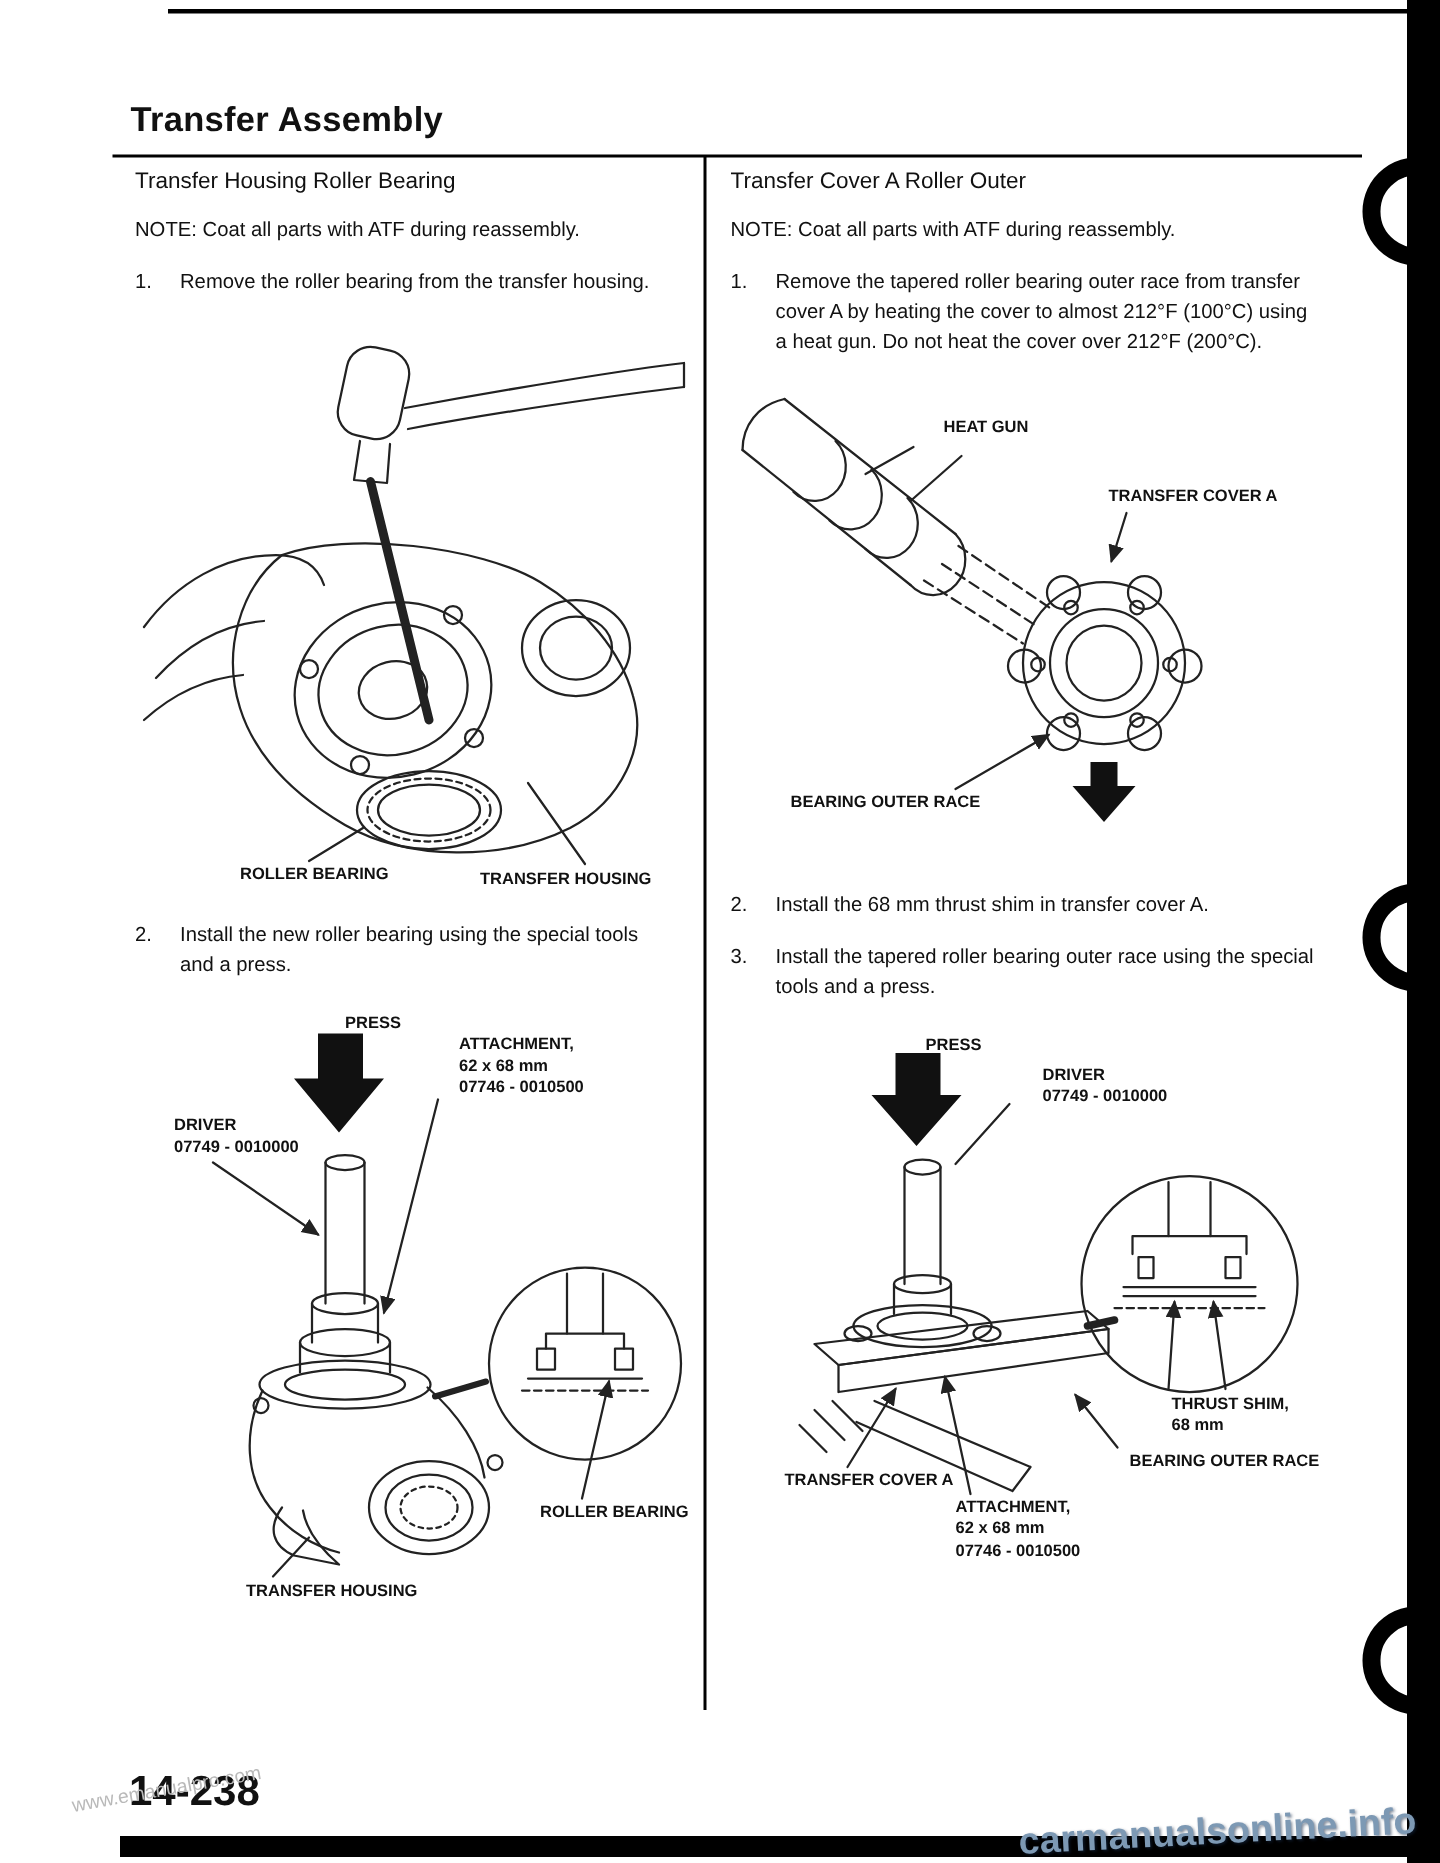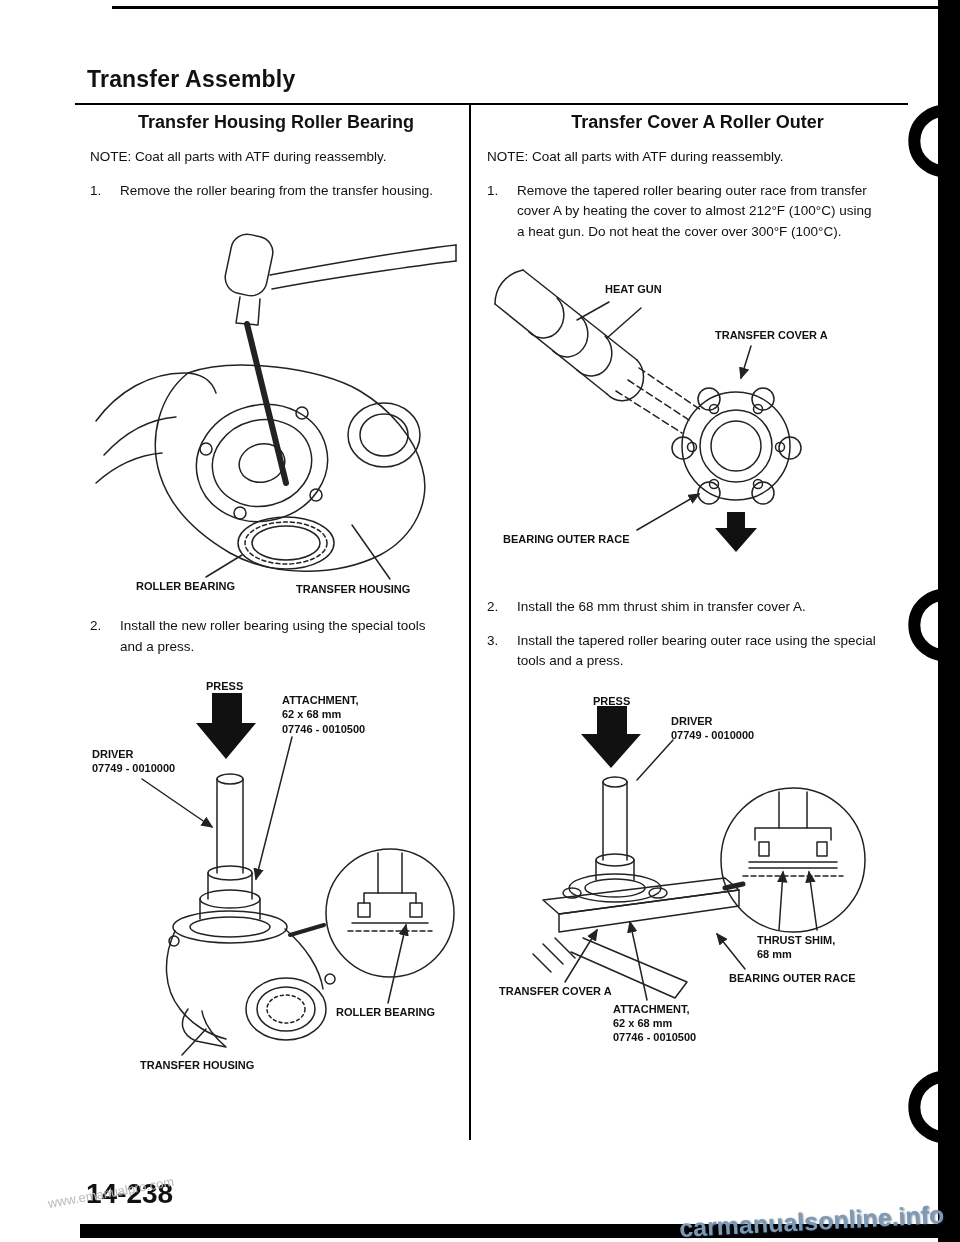--- a/index.html
+++ b/index.html
@@ -9,33 +9,33 @@
     font-family:"Liberation Sans", sans-serif;
   }
   .top-rule{position:absolute;left:112px;top:6px;width:840px;height:3px;background:#000;}
   .page-title{position:absolute;left:75px;top:54px;margin:12px;font-size:23px;font-weight:bold;letter-spacing:.2px;}
   .header-rule{position:absolute;left:75px;top:103px;width:833px;height:2px;background:#000;}
   .col-divider{position:absolute;left:469px;top:104px;width:2px;height:1036px;background:#000;}
 
   .col{position:absolute;top:112px;font-size:13.5px;line-height:1.5;}
   .col-left{left:90px;width:372px;}
   .col-right{left:487px;width:421px;}
-  .col h2{margin:0;font-size:18px;line-height:1.22;font-weight:bold;text-align:center;}
+  .col h2{margin:0;font-size:15px;line-height:1.22;font-weight:normal;}
   .col h2 span{display:block;}
   .note{margin-top:13px;}
   .step{display:flex;margin-top:14px;}
   .step-num{flex:none;width:30px;}
   .col-left .step-text{max-width:330px;}
   .col-right .step-text{max-width:362px;}
   .col-left .fig1{position:relative;width:372px;height:385px;margin-top:22px;}
   .col-left .fig2{position:relative;width:372px;height:398px;margin-top:20px;}
   .col-right .fig1{position:relative;width:421px;height:305px;margin-top:20px;}
   .col-right .fig2{position:relative;width:421px;height:355px;margin-top:20px;}
   .fig svg{position:absolute;left:0;top:0;}
-  .lbl{position:absolute;font-size:11px;font-weight:bold;line-height:1.3;white-space:nowrap;}
+  .lbl{position:absolute;font-size:11px;font-weight:bold;line-height:1.3;white-space:nowrap;margin-left:24px;}
   .lbl-block span{display:block;}
 
   .page-number{position:absolute;left:86px;top:1178px;font-size:28px;font-weight:bold;}
   .wm-left{position:absolute;left:48px;top:1196px;font-size:13px;color:#b9b9b9;
            transform:rotate(-10deg);transform-origin:left center;z-index:3;}
   .wm-right{position:absolute;right:16px;bottom:6px;font-size:25px;font-weight:bold;
             color:#7d99b4;text-shadow:1px 1px 2px rgba(20,40,70,.55);
             transform:rotate(-3deg);z-index:6;}
   .bottom-bar{position:absolute;left:80px;bottom:4px;width:880px;height:14px;background:#000;z-index:4;}
   .right-edge{position:absolute;right:0;top:0;width:60px;height:1242px;z-index:5;}
@@ -165,21 +165,21 @@
 </div>
 
 <div class="col col-right">
   <h2>
     <span>Transfer Cover A Roller Outer</span>
   </h2>
   <div class="note">NOTE: Coat all parts with ATF during reassembly.</div>
 
   <div class="step">
     <span class="step-num">1.</span>
-    <span class="step-text">Remove the tapered roller bearing outer race from transfer cover A by heating the cover to almost 212°F (100°C) using a heat gun. Do not heat the cover over 300°F (100°C).</span>
+    <span class="step-text">Remove the tapered roller bearing outer race from transfer cover A by heating the cover to almost 212°F (100°C) using a heat gun. Do not heat the cover over 212°F (200°C).</span>
   </div>
 
   <div class="fig fig1">
     <svg viewBox="0 0 421 305" width="421" height="305">
       <defs>
         <marker id="mk-r1" markerWidth="9" markerHeight="9" refX="7" refY="3.5" orient="auto">
           <path d="M0,0 L8,3.5 L0,7 Z" fill="#222"></path>
         </marker>
       </defs>
       <g fill="none" stroke="#222" stroke-width="1.5" stroke-linecap="round" stroke-linejoin="round">

